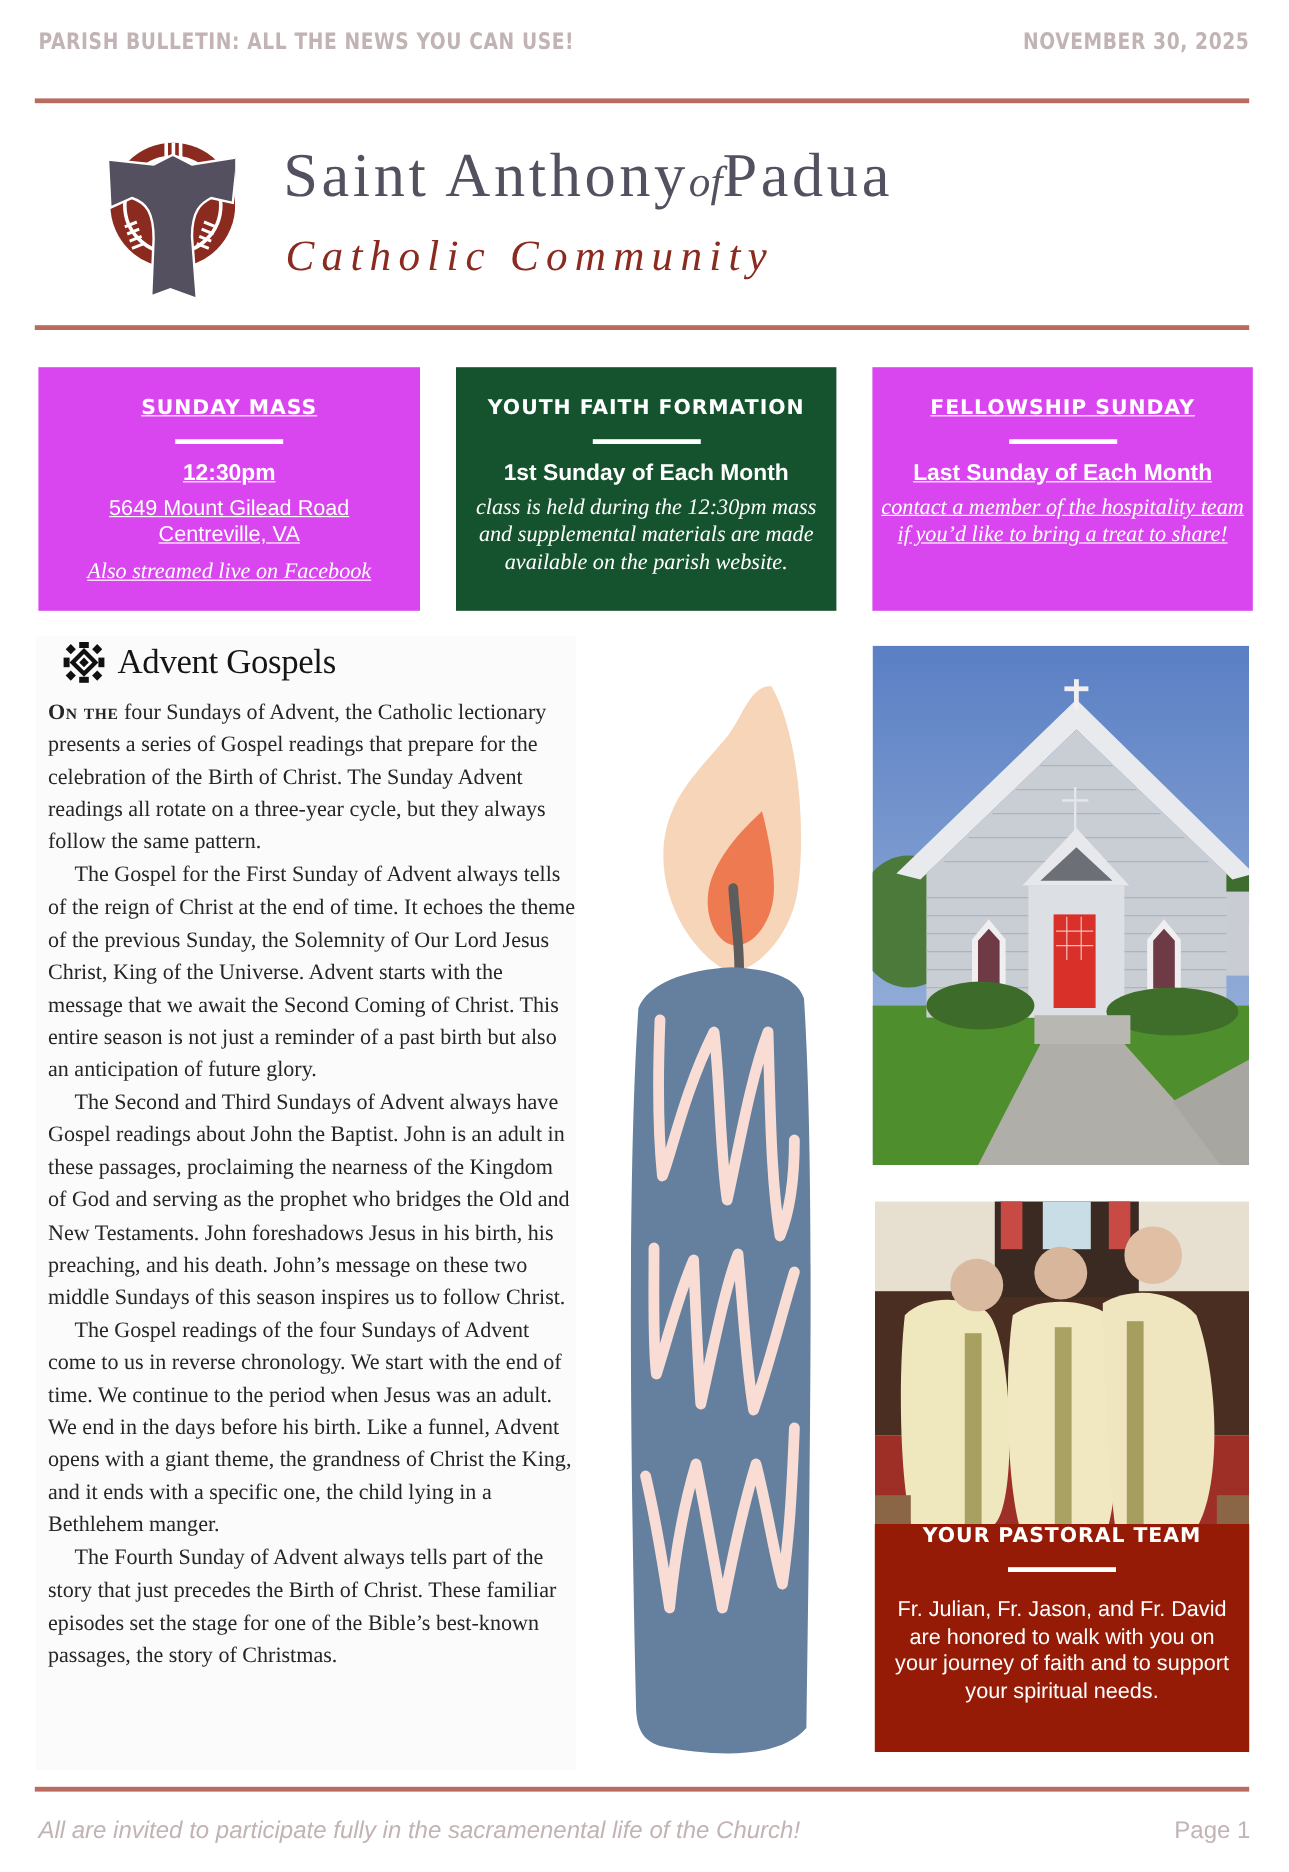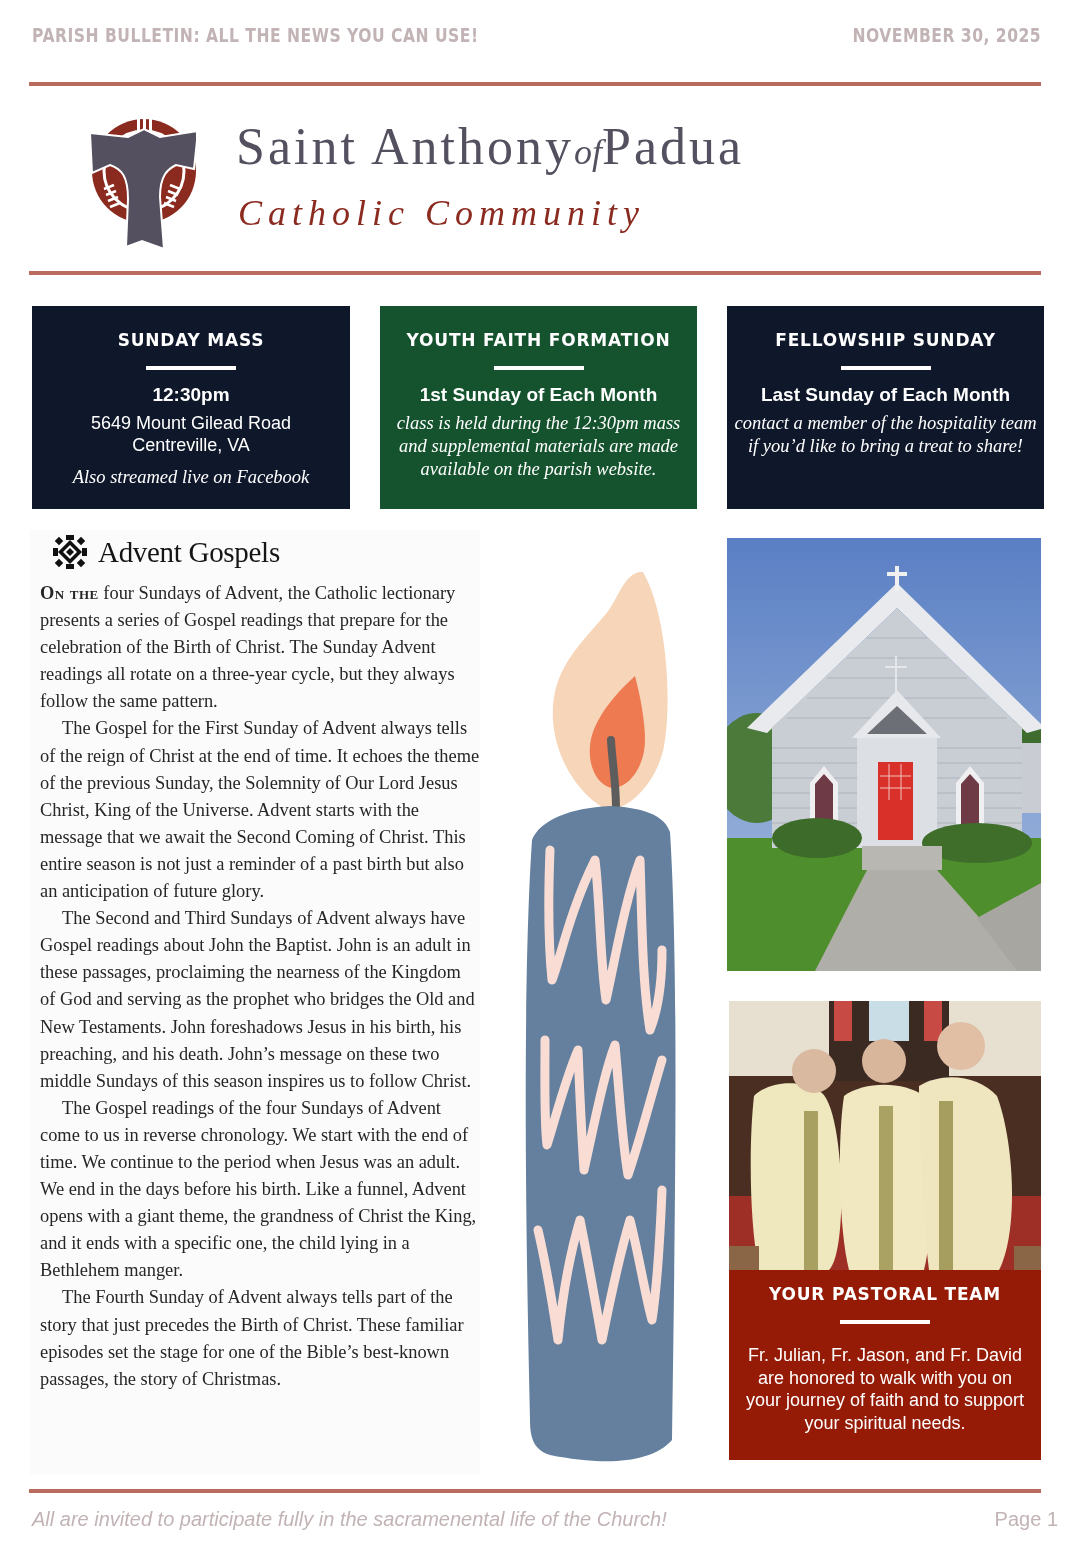--- a/index.html
+++ b/index.html
@@ -12,21 +12,21 @@
 
   .rule { position: absolute; left: 29px; width: 1012px; height: 4px; background: #b86b5e; }
 
   .logo { position: absolute; left: 88px; top: 107px; width: 900px; height: 145px; }
   .logo-emblem { position: absolute; left: 0; top: 0; width: 108px; height: 142px; }
   .logo-title { position: absolute; left: 148px; top: 14px; color: #55505f; font-family: "Liberation Serif", serif; font-size: 52px; letter-spacing: 3px; white-space: nowrap; line-height: 1; }
   .logo-title .of { font-style: italic; font-size: 36px; letter-spacing: 0; }
   .logo-sub { position: absolute; left: 150px; top: 88px; color: #8b2a1f; font-family: "Liberation Serif", serif; font-style: italic; font-size: 36px; letter-spacing: 6px; white-space: nowrap; line-height: 1; }
 
   .card { position: absolute; top: 306px; height: 203px; color: #ffffff; text-align: center; box-sizing: border-box; padding-top: 24px; }
-  .card.red { background: #0f172a; }
+  .card.red { background: #d946ef; text-decoration: underline; }
   .card.dark { background: #14532d; }
   .card-title { font-family: "DejaVu Sans", sans-serif; font-weight: bold; font-size: 17px; letter-spacing: 0.8px; text-transform: uppercase; }
   .card-divider { width: 90px; height: 4px; background: #ffffff; margin: 16px auto 14px auto; }
   .card-headline { font-family: "Liberation Sans", sans-serif; font-weight: bold; font-size: 19px; margin-bottom: 6px; }
   .card-line { font-family: "Liberation Sans", sans-serif; font-size: 18px; line-height: 22px; }
   .card-italic { font-family: "Liberation Serif", serif; font-style: italic; font-size: 18.5px; line-height: 23px; padding: 0 4px; }
   .card-italic.mt { margin-top: 10px; }
 
   .article { position: absolute; left: 30px; top: 530px; width: 450px; height: 945px; background: #fbfbfb; }
   .article-heading { position: absolute; left: 22px; top: 4px; display: flex; align-items: center; }
@@ -34,25 +34,25 @@
   .article-body { position: absolute; left: 10px; top: 50px; width: 440px; font-family: "Liberation Serif", serif; font-size: 18.4px; line-height: 27.1px; color: #262626; }
   .article-body p { margin: 0; text-indent: 22px; }
   .article-body p.first { text-indent: 0; }
   .article-body .lead { font-variant: small-caps; font-weight: bold; letter-spacing: 0.5px; }
 
   .candle { position: absolute; left: 500px; top: 560px; width: 210px; height: 920px; }
 
   .photo { position: absolute; overflow: hidden; }
   .photo svg { display: block; }
 
-  .pastoral { position: absolute; left: 729px; top: 1270px; width: 312px; height: 190px; background: #951b06; color: #fff; text-align: center; box-sizing: border-box; padding-top: 14px; }
+  .pastoral { position: absolute; left: 729px; top: 1270px; width: 312px; height: 190px; background: #951b06; color: #fff; text-align: center; box-sizing: border-box; }
   .pastoral .card-divider { margin: 16px auto 20px auto; }
   .pastoral-text { font-family: "Liberation Sans", sans-serif; font-size: 18px; line-height: 22.5px; padding: 0 14px; }
 
-  .footer { position: absolute; left: 32px; right: 16px; top: 1508px; height: 30px; display: flex; justify-content: space-between; align-items: flex-start; }
+  .footer { position: absolute; left: 32px; right: 32px; top: 1508px; height: 30px; display: flex; justify-content: space-between; align-items: flex-end; }
   .footer span { color: #c2b3b5; font-family: "Liberation Sans", sans-serif; font-size: 20px; }
   .footer .left { font-style: italic; }
 </style>
 </head>
 <body>
 
 <div class="top-header">
   <span class="left">Parish Bulletin: All the News You Can Use!</span>
   <span class="right">November 30, 2025</span>
 </div>

